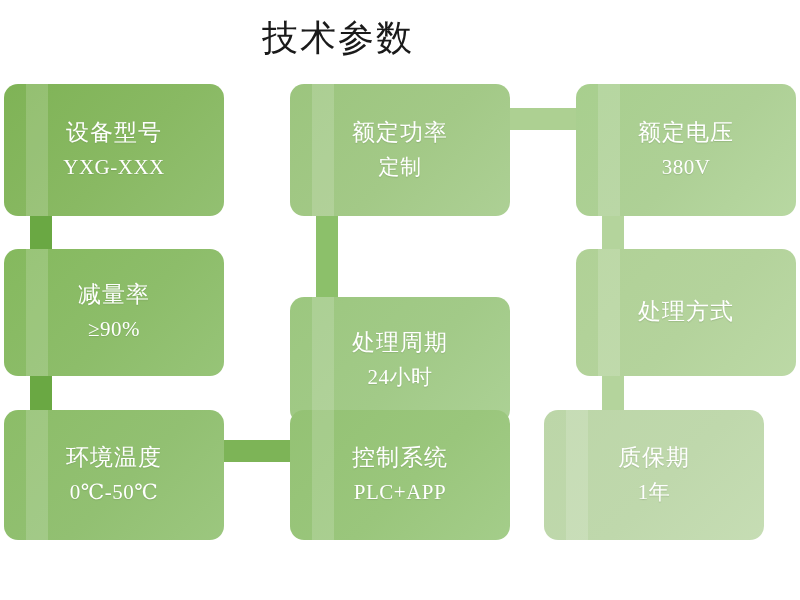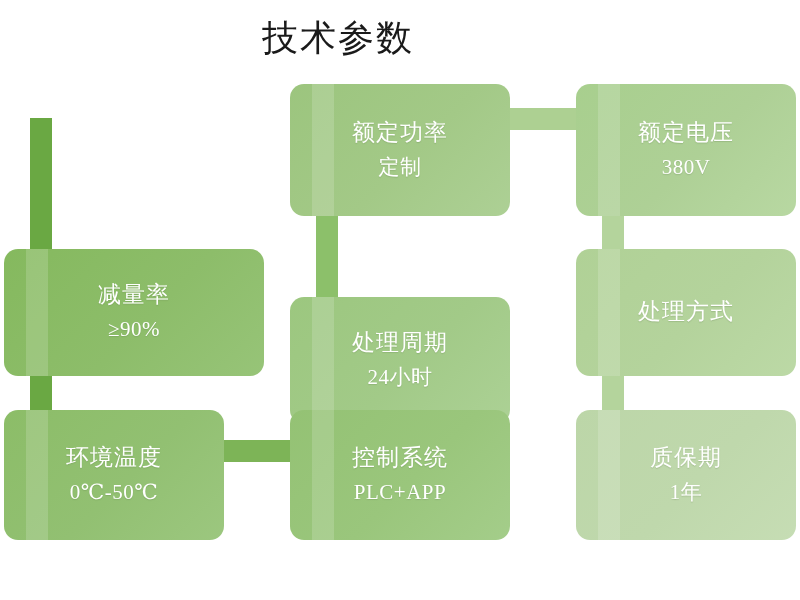--- a/index.html
+++ b/index.html
@@ -69,34 +69,39 @@
   <div class="conn v" style="left:30px;top:118px;height:420px;background:#6aa843;"></div>
 
   <div class="conn v" style="left:316px;top:118px;height:420px;background:#8cc06a;"></div>
 
   <div class="conn v" style="left:602px;top:108px;height:352px;background:#b4d49c;"></div>
 
   <div class="conn h" style="left:498px;top:108px;width:124px;background:#add092;"></div>
 
   <div class="conn h" style="left:208px;top:440px;width:128px;background:#7db457;"></div>
 
+  <div class="card" style="left:4px;top:84px;width:220px;height:132px;background:linear-gradient(135deg,#7fb356 0%,#89b963 55%,#93c072 100%);">
+    <div class="sheen"></div>
+    <div class="c-title">设备型号</div>
+    <div class="c-value">YXG-XXX</div>
+  </div>
 
   <div class="card" style="left:290px;top:84px;width:220px;height:132px;background:linear-gradient(135deg,#9cc57e 0%,#a3c987 55%,#add095 100%);">
     <div class="sheen"></div>
     <div class="c-title">额定功率</div>
     <div class="c-value">定制</div>
   </div>
 
   <div class="card" style="left:576px;top:84px;width:220px;height:132px;background:linear-gradient(135deg,#a8cf8e 0%,#aed096 55%,#b8d8a2 100%);">
     <div class="sheen"></div>
     <div class="c-title">额定电压</div>
     <div class="c-value">380V</div>
   </div>
 
-  <div class="card" style="left:4px;top:249px;width:260px;height:127px;background:linear-gradient(135deg,#85b95e 0%,#8dbd6a 55%,#97c478 100%);">
+  <div class="card" style="left:4px;top:249px;width:220px;height:127px;background:linear-gradient(135deg,#85b95e 0%,#8dbd6a 55%,#97c478 100%);">
     <div class="sheen"></div>
     <div class="c-title">减量率</div>
     <div class="c-value">≥90%</div>
   </div>
 
   <div class="card" style="left:290px;top:249px;width:220px;height:127px;background:linear-gradient(135deg,#9cc77f 0%,#a2ca88 55%,#acd195 100%);margin-top:48px;">
     <div class="sheen"></div>
     <div class="c-title">处理周期</div>
     <div class="c-value">24小时</div>
   </div>
@@ -111,19 +116,19 @@
     <div class="c-title">环境温度</div>
     <div class="c-value">0℃-50℃</div>
   </div>
 
   <div class="card" style="left:290px;top:410px;width:220px;height:130px;background:linear-gradient(135deg,#94c274 0%,#9ac67c 55%,#a4cd8a 100%);text-align:center;">
     <div class="sheen"></div>
     <div class="c-title">控制系统</div>
     <div class="c-value">PLC+APP</div>
   </div>
 
-  <div class="card" style="left:576px;top:410px;width:220px;height:130px;background:linear-gradient(135deg,#bcd6a8 0%,#bfd8ac 55%,#c6ddb4 100%);">
+  <div class="card" style="left:544px;top:410px;width:220px;height:130px;background:linear-gradient(135deg,#bcd6a8 0%,#bfd8ac 55%,#c6ddb4 100%);">
     <div class="sheen"></div>
     <div class="c-title">质保期</div>
     <div class="c-value">1年</div>
   </div>
 
 </div>
 
 </body></html>

